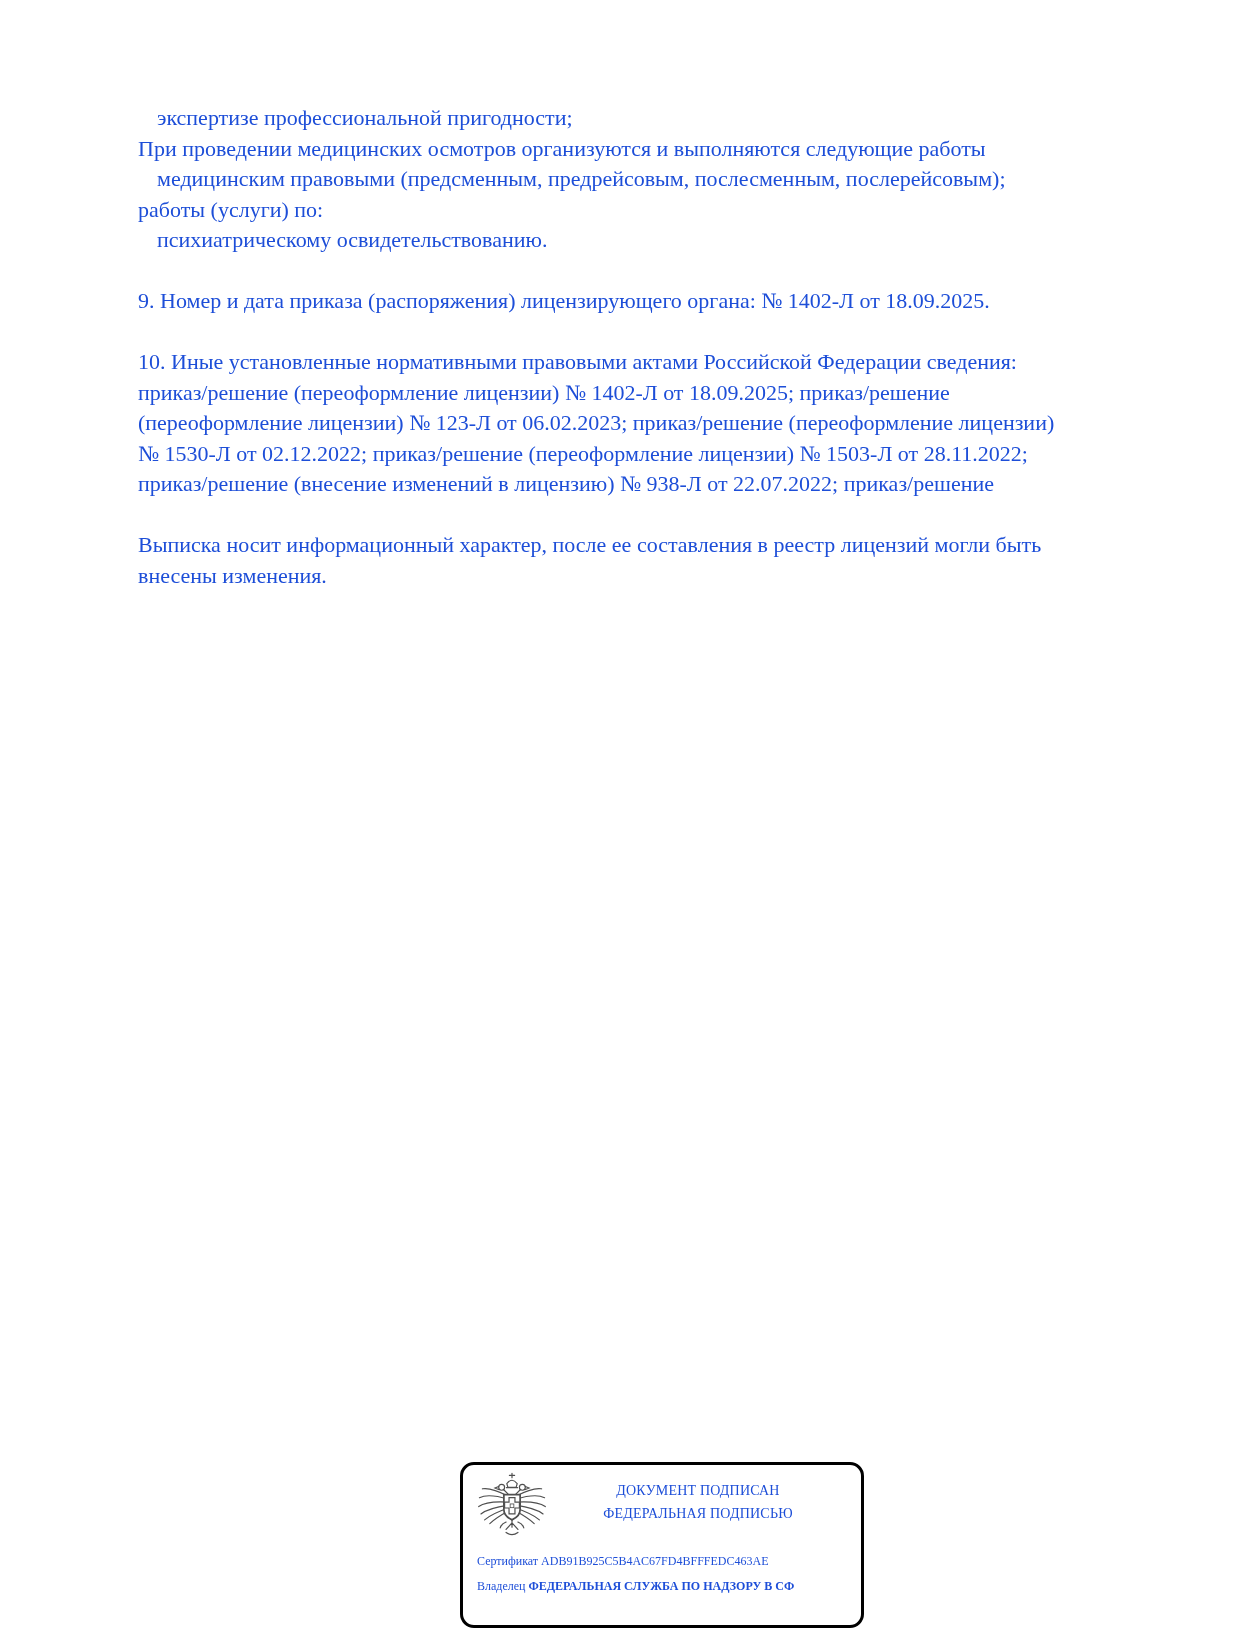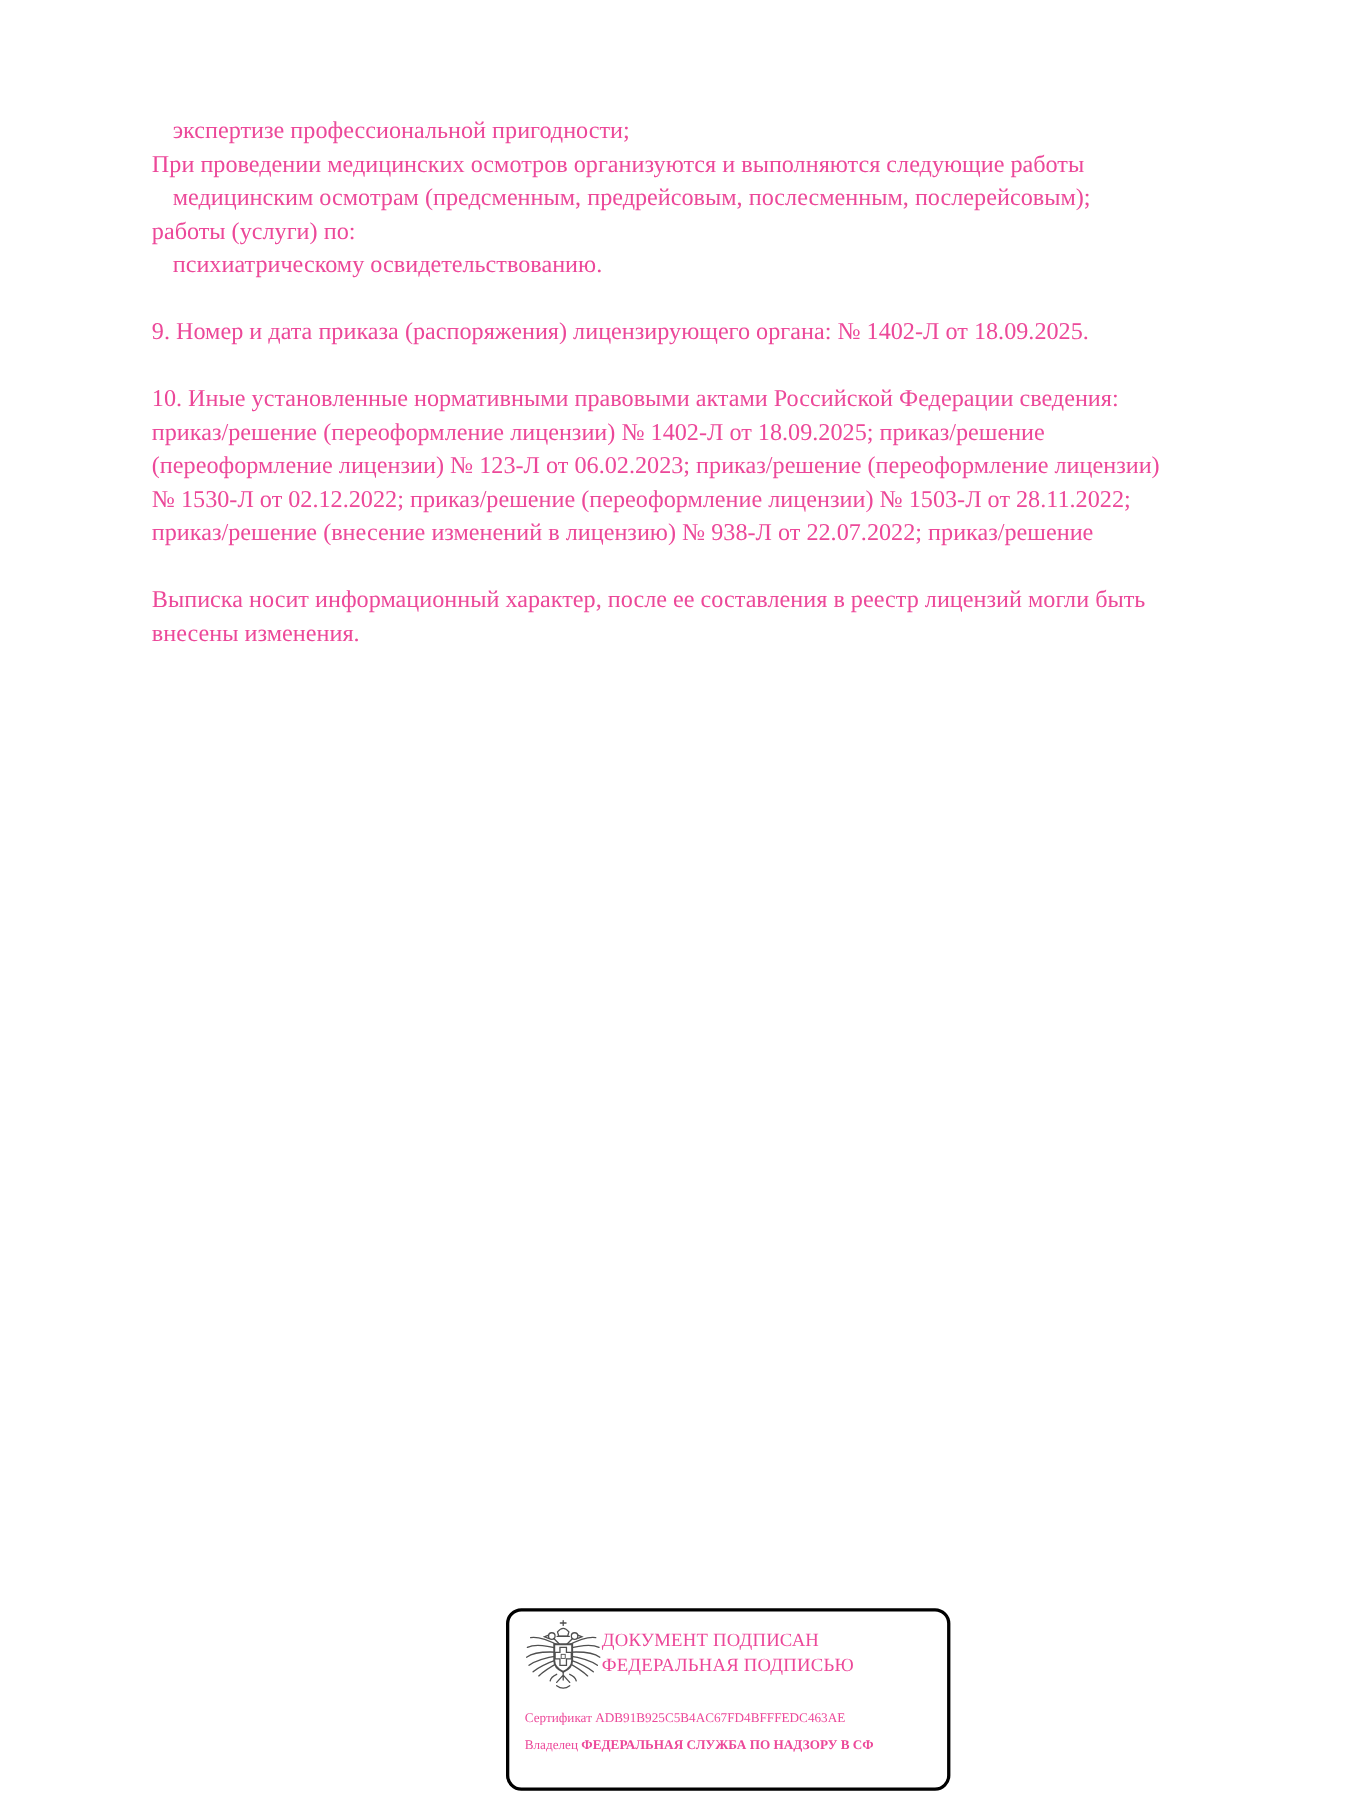--- a/index.html
+++ b/index.html
@@ -5,21 +5,21 @@
   html, body {
     margin: 0;
     padding: 0;
     background: #ffffff;
   }
   .page {
     position: relative;
     width: 1240px;
     height: 1650px;
     background: #ffffff;
-    color: #ec4899;
+    color: #1d4ed8;
     font-family: "Liberation Serif", "DejaVu Serif", serif;
     overflow: hidden;
   }
   .body-text {
     position: absolute;
     left: 138px;
     top: 103px;
     width: 1010px;
     font-size: 22px;
     line-height: 30.5px;
@@ -49,22 +49,22 @@
     left: 12px;
     top: 6px;
     width: 74px;
     height: 77px;
   }
   .sig-title {
     position: absolute;
     left: 84px;
     right: 12px;
     top: 14px;
-    text-align: left;
-    font-size: 17px;
+    text-align: center;
+    font-size: 14px;
     line-height: 23px;
     letter-spacing: 0.2px;
     white-space: nowrap;
   }
   .sig-info {
     position: absolute;
     left: 14px;
     top: 84px;
     right: 0;
     font-size: 12px;
@@ -79,21 +79,21 @@
   }
 </style>
 </head>
 <body>
 
 <div class="page">
 
   <div class="body-text">
     <div class="line indent">экспертизе профессиональной пригодности;</div>
     <div class="line">При проведении медицинских осмотров организуются и выполняются следующие работы</div>
-    <div class="line indent">медицинским осмотрам (предсменным, предрейсовым, послесменным, послерейсовым);</div>
+    <div class="line indent">медицинским правовыми (предсменным, предрейсовым, послесменным, послерейсовым);</div>
     <div class="line">работы (услуги) по:</div>
     <div class="line indent">психиатрическому освидетельствованию.</div>
     <div class="line"></div>
     <div class="line">9. Номер и дата приказа (распоряжения) лицензирующего органа: № 1402-Л от 18.09.2025.</div>
     <div class="line"></div>
     <div class="line">10. Иные установленные нормативными правовыми актами Российской Федерации сведения:</div>
     <div class="line">приказ/решение (переоформление лицензии) № 1402-Л от 18.09.2025; приказ/решение</div>
     <div class="line">(переоформление лицензии) № 123-Л от 06.02.2023; приказ/решение (переоформление лицензии)</div>
     <div class="line">№ 1530-Л от 02.12.2022; приказ/решение (переоформление лицензии) № 1503-Л от 28.11.2022;</div>
     <div class="line">приказ/решение (внесение изменений в лицензию) № 938-Л от 22.07.2022; приказ/решение</div>

